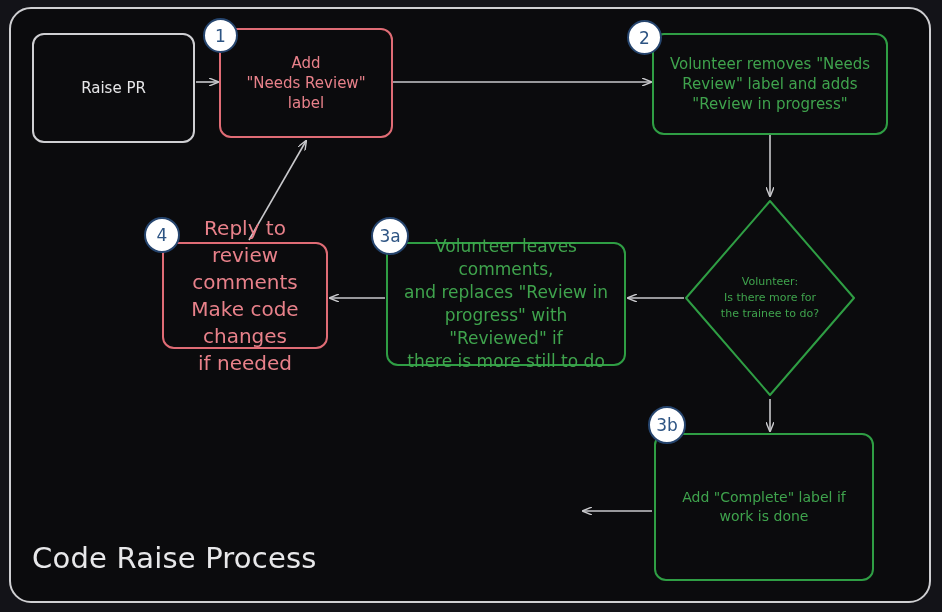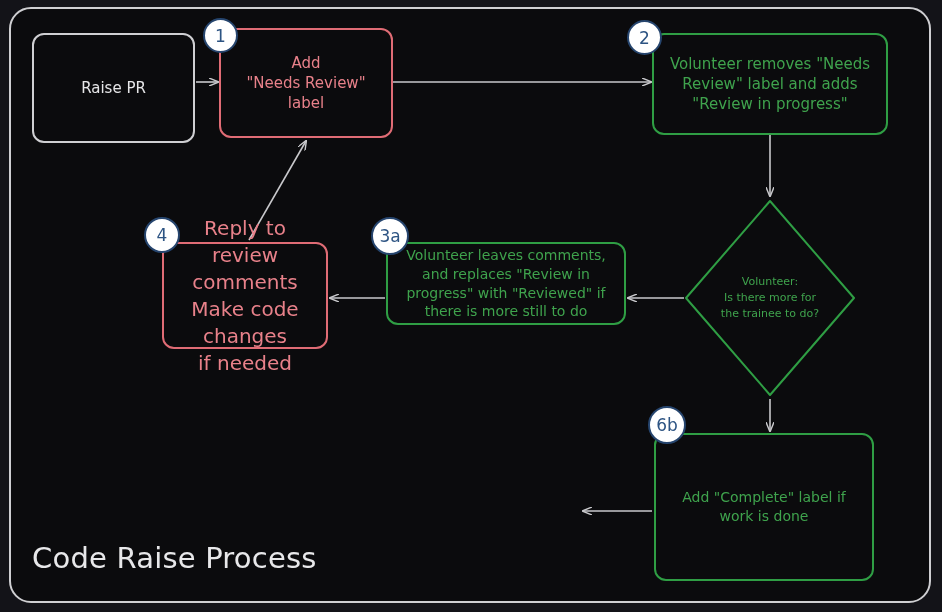--- a/index.html
+++ b/index.html
@@ -168,21 +168,21 @@
 
   <div class="diamond" style="left:683px; top:198px; width:174px; height:200px;">
     <svg class="dshape" viewBox="0 0 174 200" preserveAspectRatio="none" xmlns="http://www.w3.org/2000/svg">
       <path d="M87,3 L171,100 L87,197 L3,100 Z" fill="#0b0b0d" stroke="#2f9e44" stroke-width="2" stroke-linejoin="round"></path>
     </svg>
     <span class="dtext">Volunteer:
 Is there more for
 the trainee to do?</span>
   </div>
 
-  <div class="node green" style="left:386px; top:242px; width:240px; height:83px; font-size:14px;">
+  <div class="node green" style="left:386px; top:242px; width:240px; height:124px; font-size:17px;">
     <span class="ntext">Volunteer leaves comments,
 and replaces "Review in
 progress" with "Reviewed" if
 there is more still to do</span>
   </div>
   <div class="badge" style="left:371px; top:217px; width:38px; height:38px;">
     <span>3a</span>
   </div>
 
   <div class="node red" style="left:162px; top:242px; width:166px; height:107px; font-size:20px;">
@@ -193,19 +193,19 @@
   </div>
   <div class="badge" style="left:144px; top:217px; width:36px; height:36px;">
     <span>4</span>
   </div>
 
   <div class="node green" style="left:654px; top:433px; width:220px; height:148px; font-size:14px;">
     <span class="ntext">Add "Complete" label if
 work is done</span>
   </div>
   <div class="badge" style="left:648px; top:406px; width:38px; height:38px;">
-    <span>6b</span>
+    <span>3b</span>
   </div>
 
 
   <div id="title">Code Raise Process</div>
 
 </div>
 
 </body></html>

